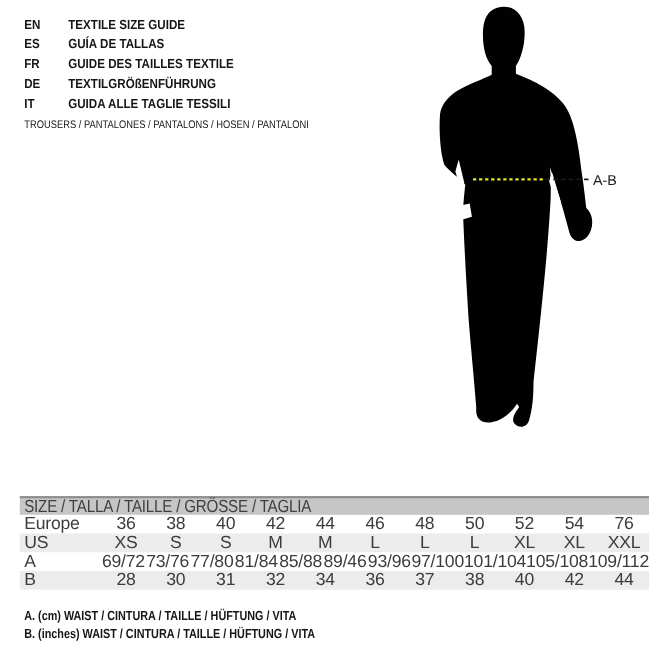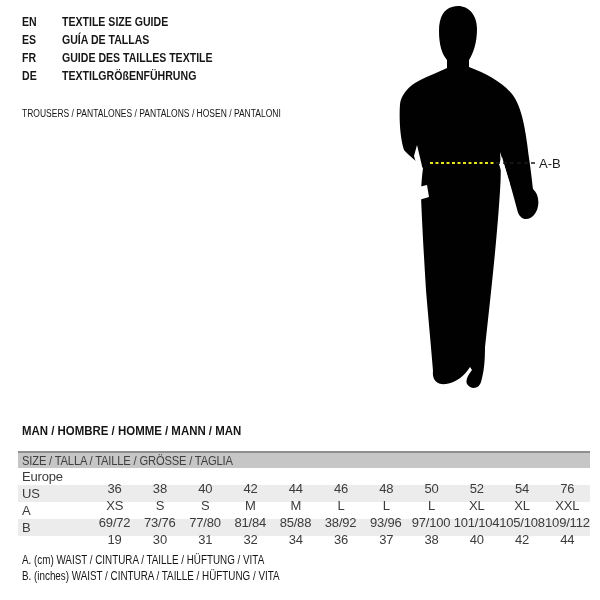--- a/index.html
+++ b/index.html
@@ -28,44 +28,45 @@
 
   
   .category-title{position:absolute;left:22px;top:108px;font-size:10px;font-weight:normal;color:var(--txt);}
   .category-title .cond{transform:scaleX(0.85);}
   .section-title{position:absolute;left:22px;top:423px;font-size:13px;font-weight:bold;color:var(--txt);}
 
   
   .figure-wrap{position:absolute;left:376px;top:0;width:200px;height:400px;}
 
   
-  .size-table{position:absolute;left:18px;top:451px;width:572px;font-size:13px;color:var(--tbl-txt);letter-spacing:-0.2px;}
+  .size-table{position:absolute;left:18px;top:451px;width:572px;font-size:16px;color:var(--tbl-txt);letter-spacing:-0.2px;}
   .thead{height:17px;line-height:15px;background:var(--hdr-bg);border-top:2px solid var(--hdr-border);padding-left:4px;color:#3f3f3f;}
   .thead .cond{transform:scaleX(0.86);}
   .trow{display:flex;height:17px;line-height:17px;}
   .trow.alt{background:var(--alt-bg);}
   .tlabel{width:74px;padding-left:4px;text-align:left;flex:0 0 74px;}
-  .tcell{flex:1 1 0;text-align:center;margin-top:12px;}
+  .tcell{flex:1 1 0;text-align:center;}
 
   
-  .footnote{position:absolute;left:22px;font-size:12px;font-weight:normal;color:var(--txt);line-height:14px;}
+  .footnote{position:absolute;left:22px;font-size:12px;font-weight:bold;color:var(--txt);line-height:14px;}
   .footnote .cond{transform:scaleX(0.82);}
   .fn-a{top:553px;}
   .fn-b{top:569px;}
 </style>
 </head>
 <body>
 
 <div class="page">
 
   <div class="lang-block">
       <div class="lang-row"><span class="lang-code cond">EN</span><span class="lang-label cond">TEXTILE SIZE GUIDE</span></div>
       <div class="lang-row"><span class="lang-code cond">ES</span><span class="lang-label cond">GUÍA DE TALLAS</span></div>
       <div class="lang-row"><span class="lang-code cond">FR</span><span class="lang-label cond">GUIDE DES TAILLES TEXTILE</span></div>
       <div class="lang-row"><span class="lang-code cond">DE</span><span class="lang-label cond">TEXTILGRÖßENFÜHRUNG</span></div>
+      <div class="lang-row"><span class="lang-code cond">IT</span><span class="lang-label cond">GUIDA ALLE TAGLIE TESSILI</span></div>
     </div>
 
   <div class="category-title">
     <span class="cond">TROUSERS / PANTALONES / PANTALONS / HOSEN / PANTALONI</span>
   </div>
 
   <div class="figure-wrap">
     <svg width="200" height="400" viewBox="0 0 200 400" xmlns="http://www.w3.org/2000/svg">
       <path fill="var(--sil)" d="
         M 76,7
@@ -99,23 +100,20 @@
         C 63,17 68,9 76,7 Z"></path>
       <polygon fill="#ffffff" points="41,145 46,166 44,176 38,156"></polygon>
       <polygon fill="#ffffff" points="38,188 51,185 53,197 43,200"></polygon>
       <polygon fill="#ffffff" points="126,157 134,184 131,190 123,164"></polygon>
       <line x1="54" y1="163" x2="118" y2="163" stroke="var(--dash-on)" stroke-width="2" stroke-dasharray="3,2.5"></line>
       <line x1="120" y1="163" x2="160" y2="163" stroke="var(--dash-off)" stroke-width="1.5" stroke-dasharray="4,3"></line>
       <text x="163" y="168" font-size="13" fill="#1a1a1a" font-family="Liberation Sans, sans-serif">A-B</text>
     </svg>
   </div>
 
-  <div class="section-title">
-    <span class="cond">MAN / HOMBRE / HOMME / MANN / MAN</span>
-  </div>
 
   <div class="size-table">
     <div class="thead">
       <span class="cond">SIZE / TALLA / TAILLE / GRÖSSE / TAGLIA</span>
     </div>
     <div>
         <div class="trow">
           <div class="tlabel">Europe</div>
           <div class="tcell">36</div>
           <div class="tcell">38</div>
@@ -143,30 +141,30 @@
           <div class="tcell">XL</div>
           <div class="tcell">XXL</div>
         </div>
         <div class="trow">
           <div class="tlabel">A</div>
           <div class="tcell">69/72</div>
           <div class="tcell">73/76</div>
           <div class="tcell">77/80</div>
           <div class="tcell">81/84</div>
           <div class="tcell">85/88</div>
-          <div class="tcell">38/92</div>
+          <div class="tcell">89/46</div>
           <div class="tcell">93/96</div>
           <div class="tcell">97/100</div>
           <div class="tcell">101/104</div>
           <div class="tcell">105/108</div>
           <div class="tcell">109/112</div>
         </div>
         <div class="trow alt">
           <div class="tlabel">B</div>
-          <div class="tcell">19</div>
+          <div class="tcell">28</div>
           <div class="tcell">30</div>
           <div class="tcell">31</div>
           <div class="tcell">32</div>
           <div class="tcell">34</div>
           <div class="tcell">36</div>
           <div class="tcell">37</div>
           <div class="tcell">38</div>
           <div class="tcell">40</div>
           <div class="tcell">42</div>
           <div class="tcell">44</div>

